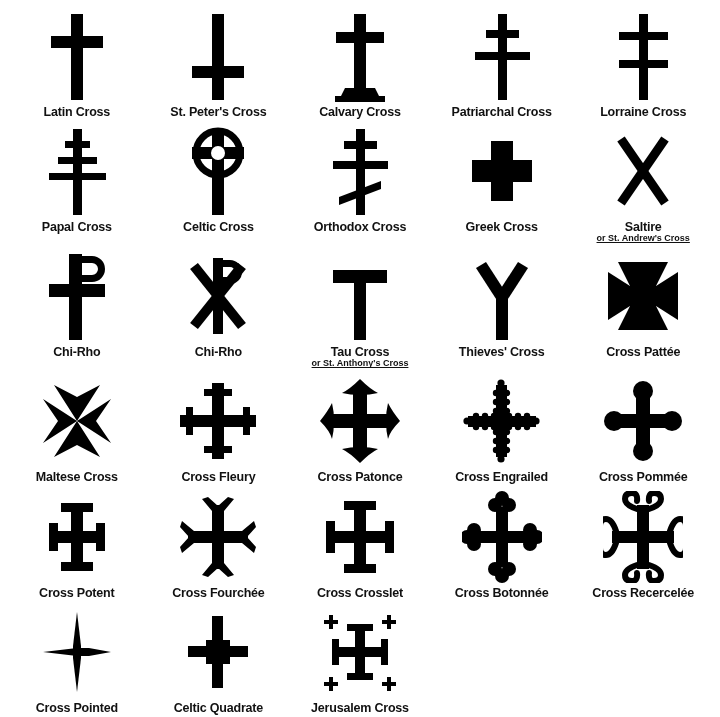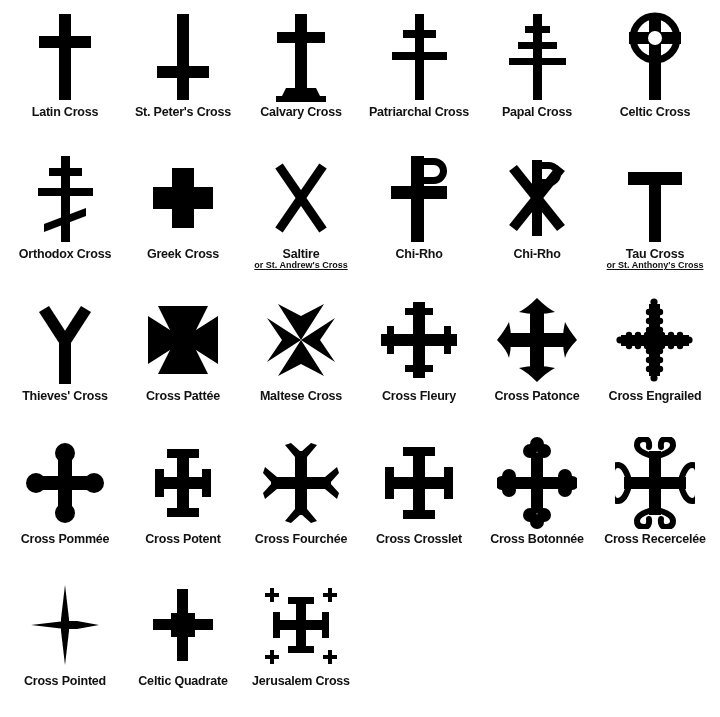--- a/index.html
+++ b/index.html
@@ -11,21 +11,21 @@
     width: 720px;
     height: 717px;
     font-family: "Liberation Sans", sans-serif;
     color: #111111;
     overflow: hidden;
   }
   #chart {
     width: 720px;
     height: 717px;
     display: grid;
-    grid-template-columns: repeat(6, 1fr);
+    grid-template-columns: repeat(5, 1fr);
     grid-template-rows: repeat(5, 1fr);
     box-sizing: border-box;
     padding: 4px 6px 2px 6px;
   }
   .cell {
     display: flex;
     flex-direction: column;
     align-items: center;
     justify-content: flex-start;
     position: relative;
@@ -101,20 +101,30 @@
     <div class="glyph">
       <svg width="72" height="92" viewBox="0 0 72 92">
         <rect x="32" y="4" width="9" height="86" fill="#000"></rect>
         <rect x="20" y="20" width="33" height="8" fill="#000"></rect>
         <rect x="9" y="42" width="55" height="8" fill="#000"></rect>
       </svg>
     </div>
     <div class="caption">Patriarchal Cross</div>
   </div>
 
+  <div class="cell">
+    <div class="glyph">
+      <svg width="72" height="92" viewBox="0 0 72 92">
+        <rect x="32" y="4" width="9" height="86" fill="#000"></rect>
+        <rect x="12" y="22" width="49" height="8" fill="#000"></rect>
+        <rect x="12" y="50" width="49" height="8" fill="#000"></rect>
+      </svg>
+    </div>
+    <div class="caption">Lorraine Cross</div>
+  </div>
 
   <div class="cell">
     <div class="glyph">
       <svg width="72" height="92" viewBox="0 0 72 92">
         <rect x="32" y="4" width="9" height="86" fill="#000"></rect>
         <rect x="24" y="16" width="25" height="7" fill="#000"></rect>
         <rect x="17" y="32" width="39" height="7" fill="#000"></rect>
         <rect x="8" y="48" width="57" height="7" fill="#000"></rect>
       </svg>
     </div>

